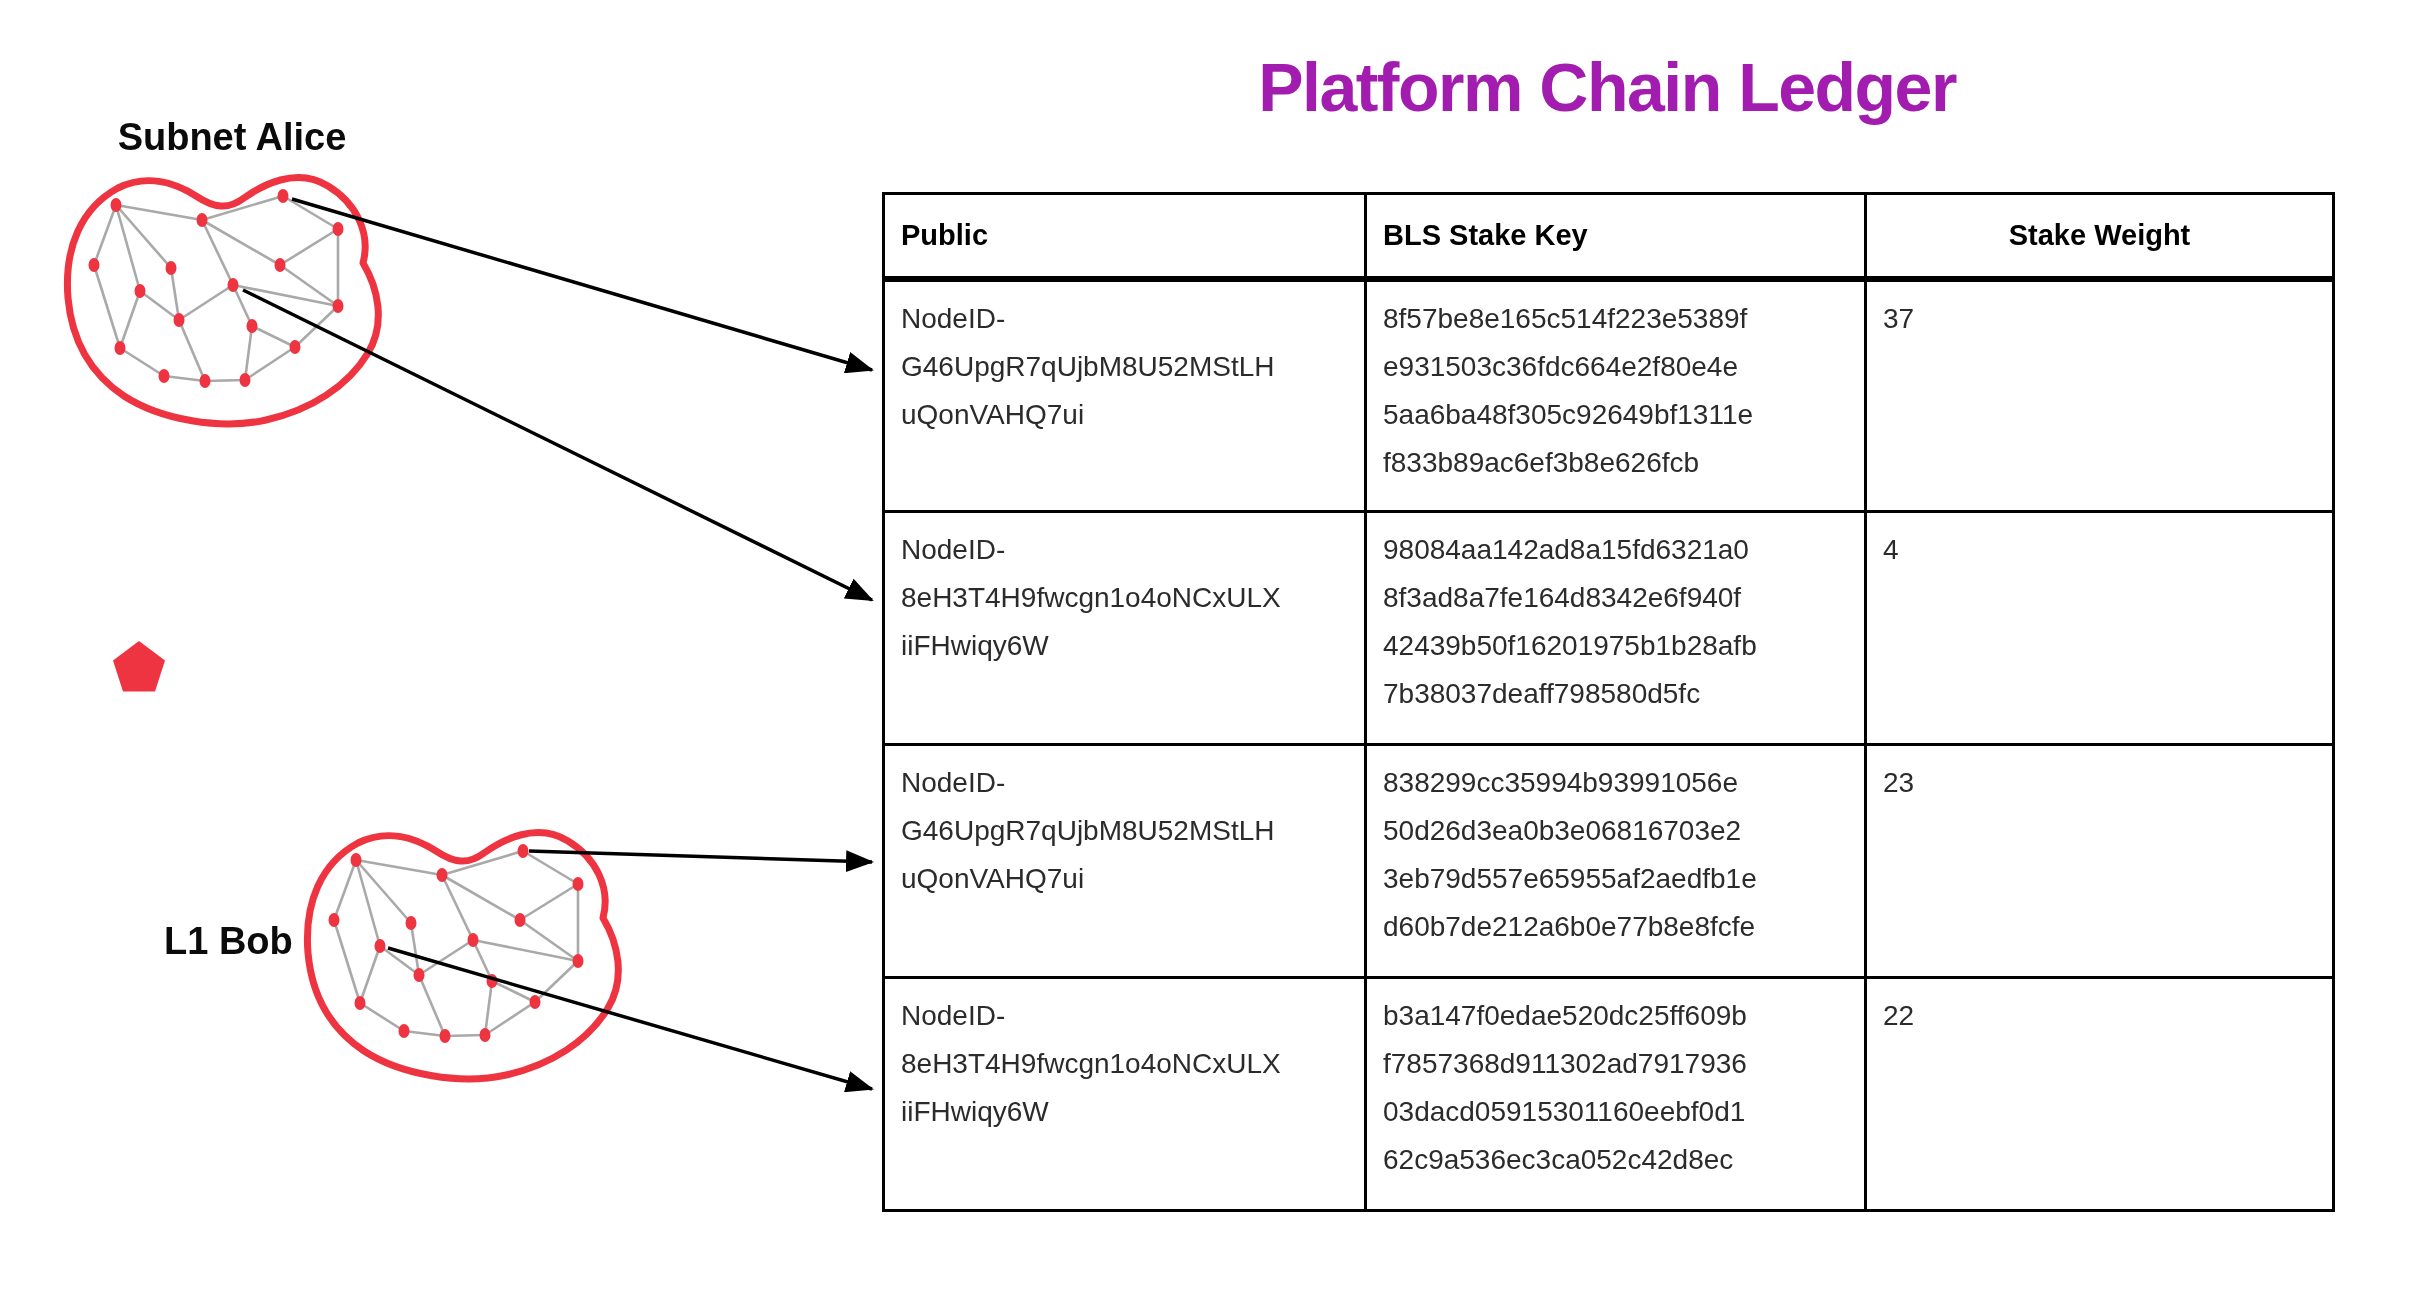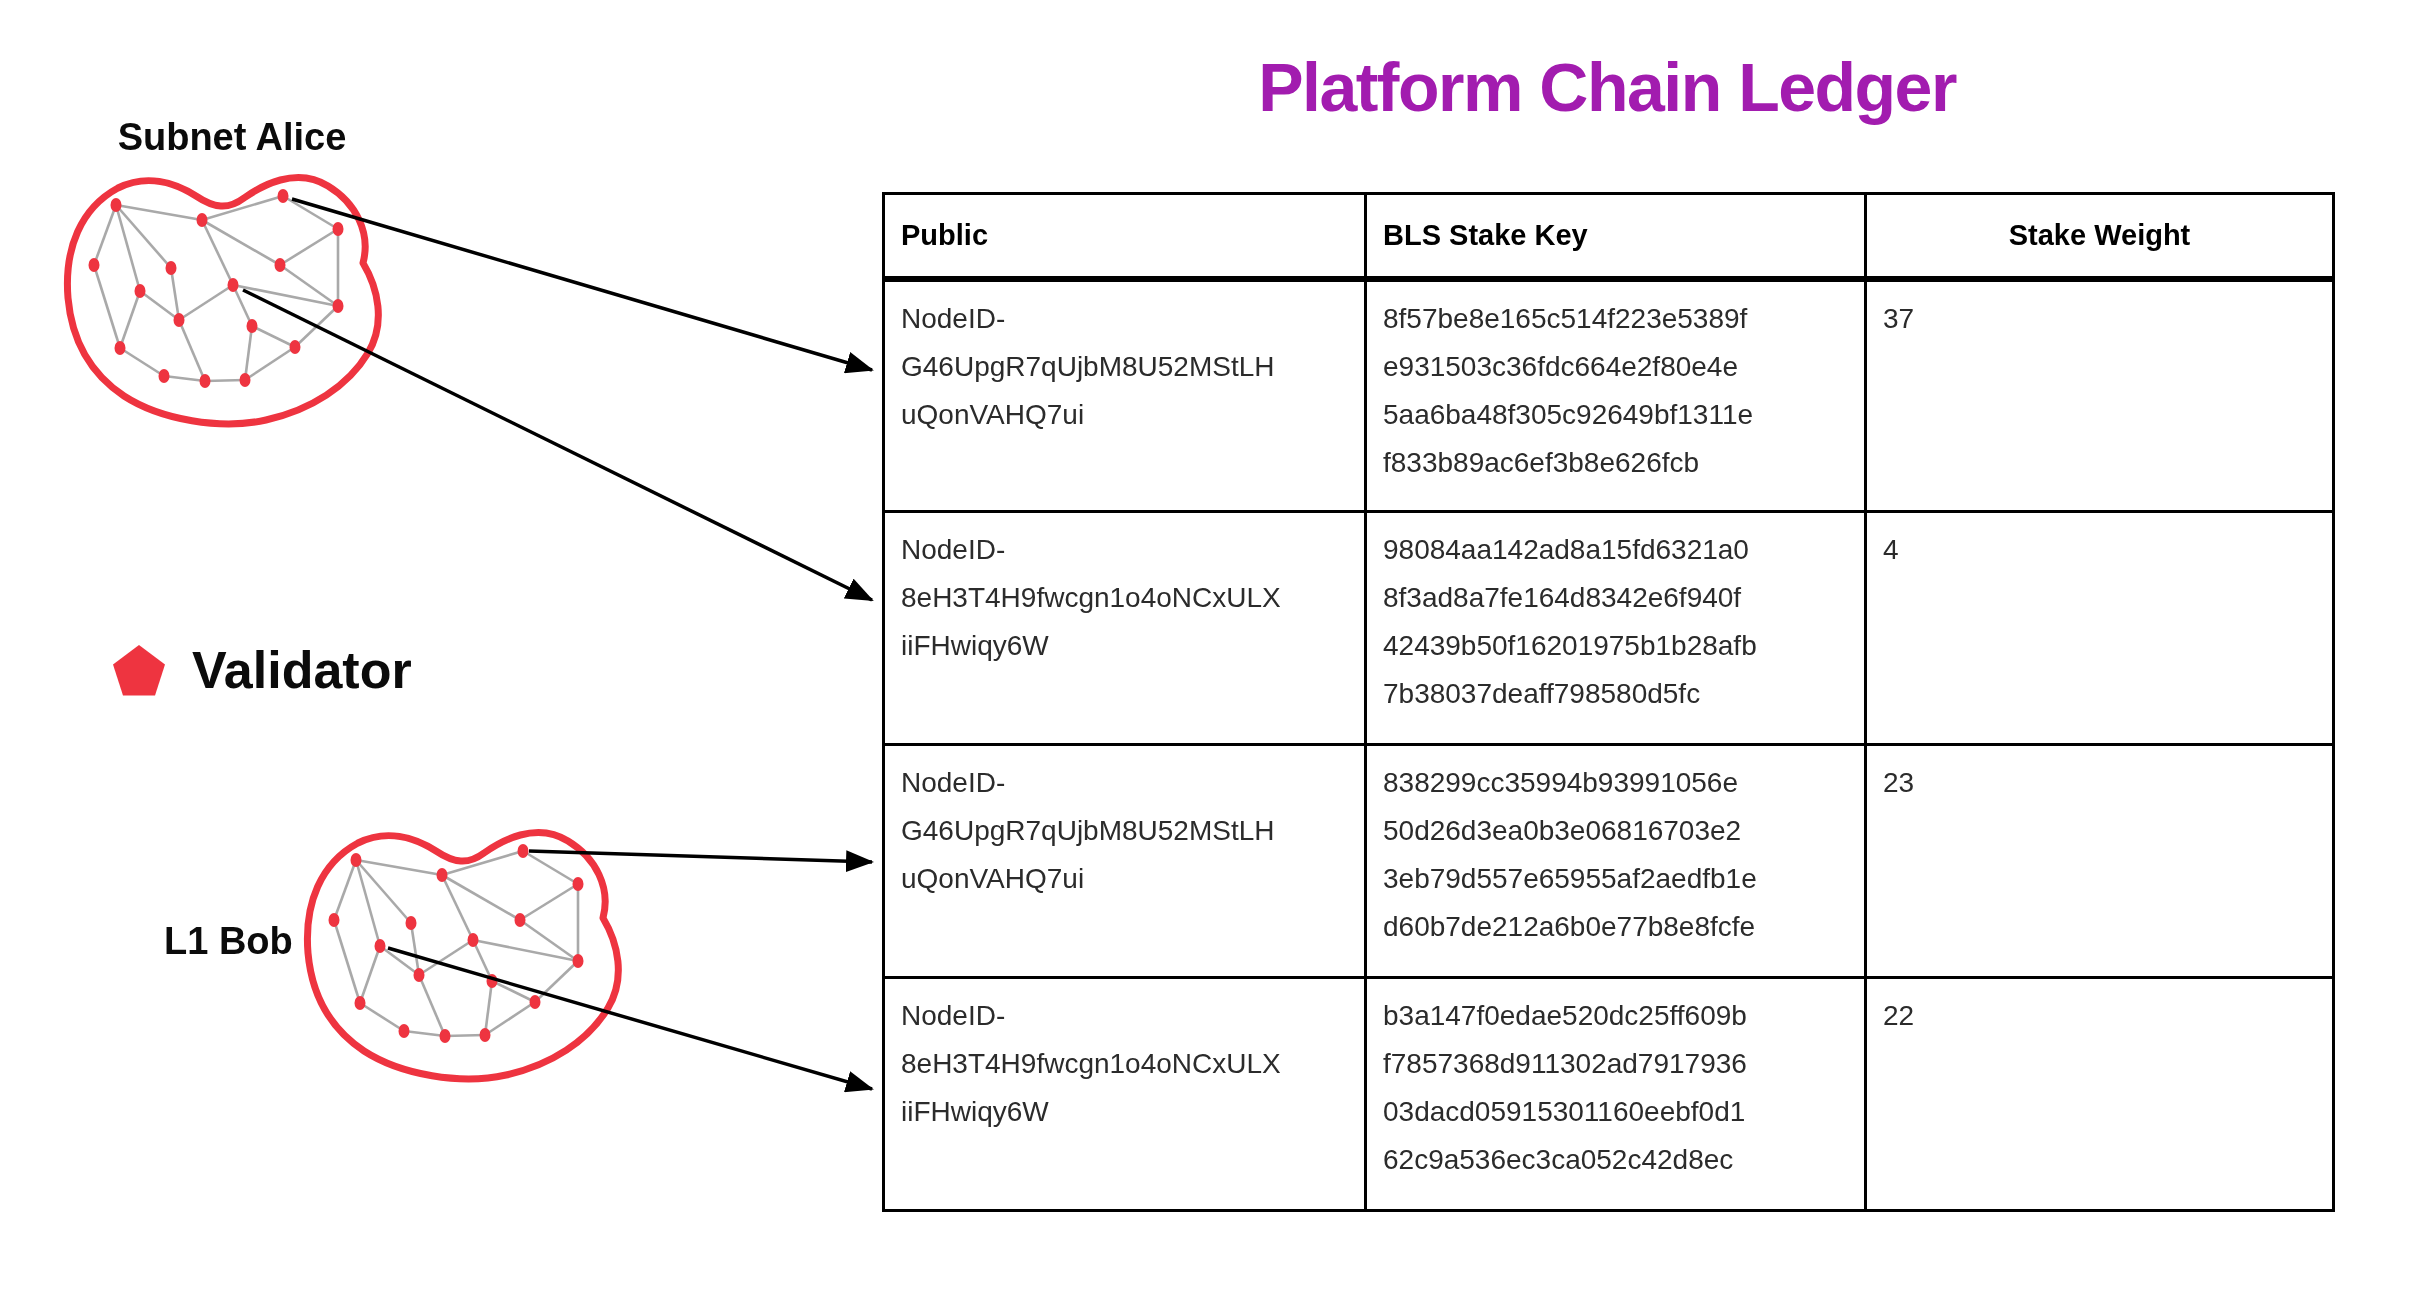--- a/index.html
+++ b/index.html
@@ -143,21 +143,20 @@
 
   <div class="subnet-label alice">Subnet Alice</div>
   <svg class="net-svg alice" viewBox="0 0 340 300">
     <use href="#net"></use>
   </svg>
 
   <div class="legend">
     <svg class="pent" viewBox="0 0 54 53">
       <polygon points="27,1 53,20.5 43,51.5 11,51.5 1,20.5"></polygon>
     </svg>
-    <span class="legend-label">Validator</span>
   </div>
 
   <div class="subnet-label bob">L1 Bob</div>
   <svg class="net-svg bob" viewBox="0 0 340 300">
     <use href="#net"></use>
   </svg>
 
   <svg class="arrows" viewBox="0 0 2424 1294">
     <defs>
       <marker id="ah" markerUnits="userSpaceOnUse" markerWidth="28" markerHeight="22" refX="26" refY="11" orient="auto">

